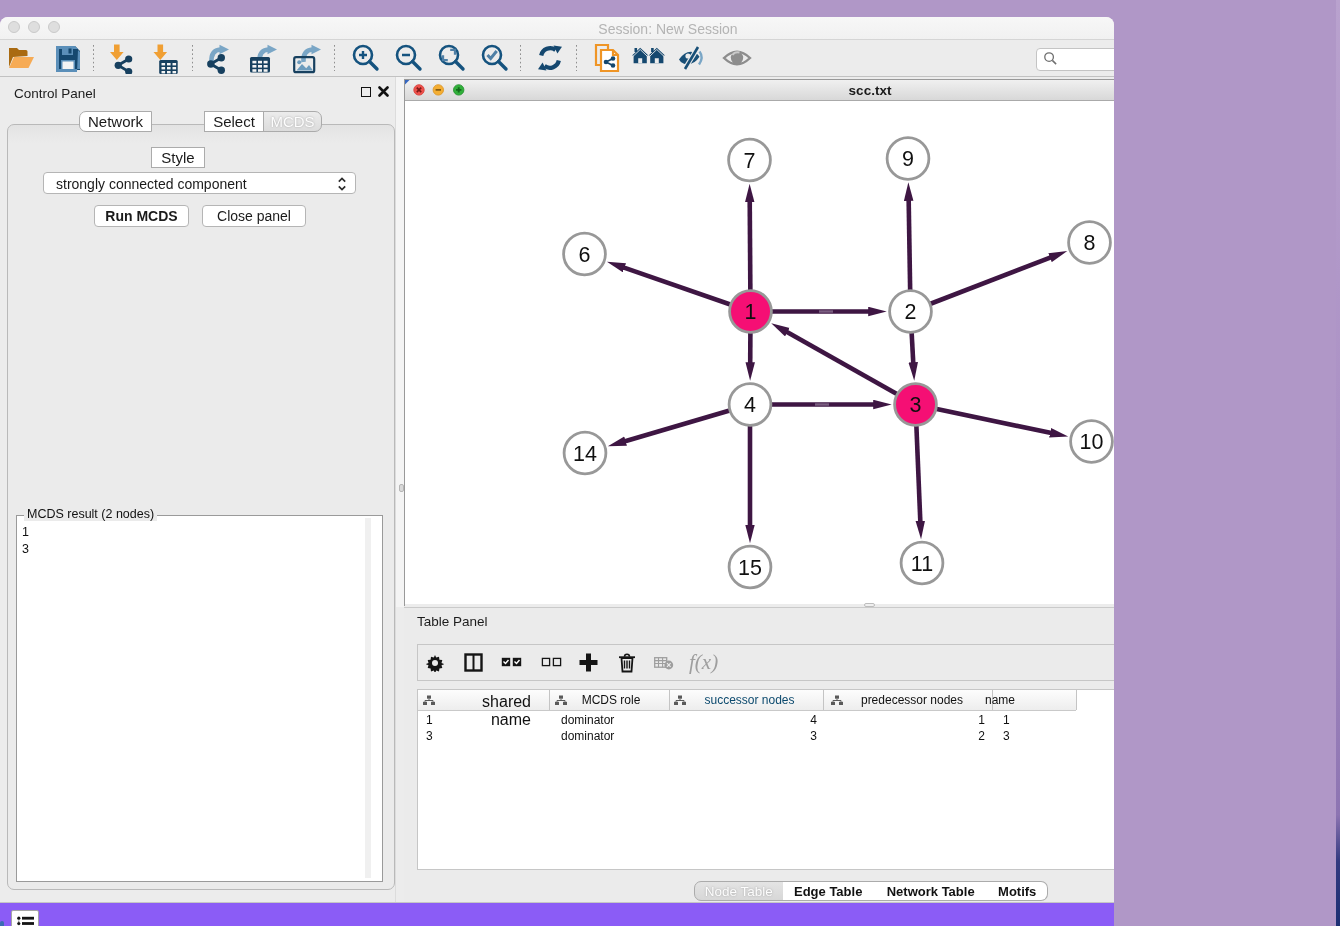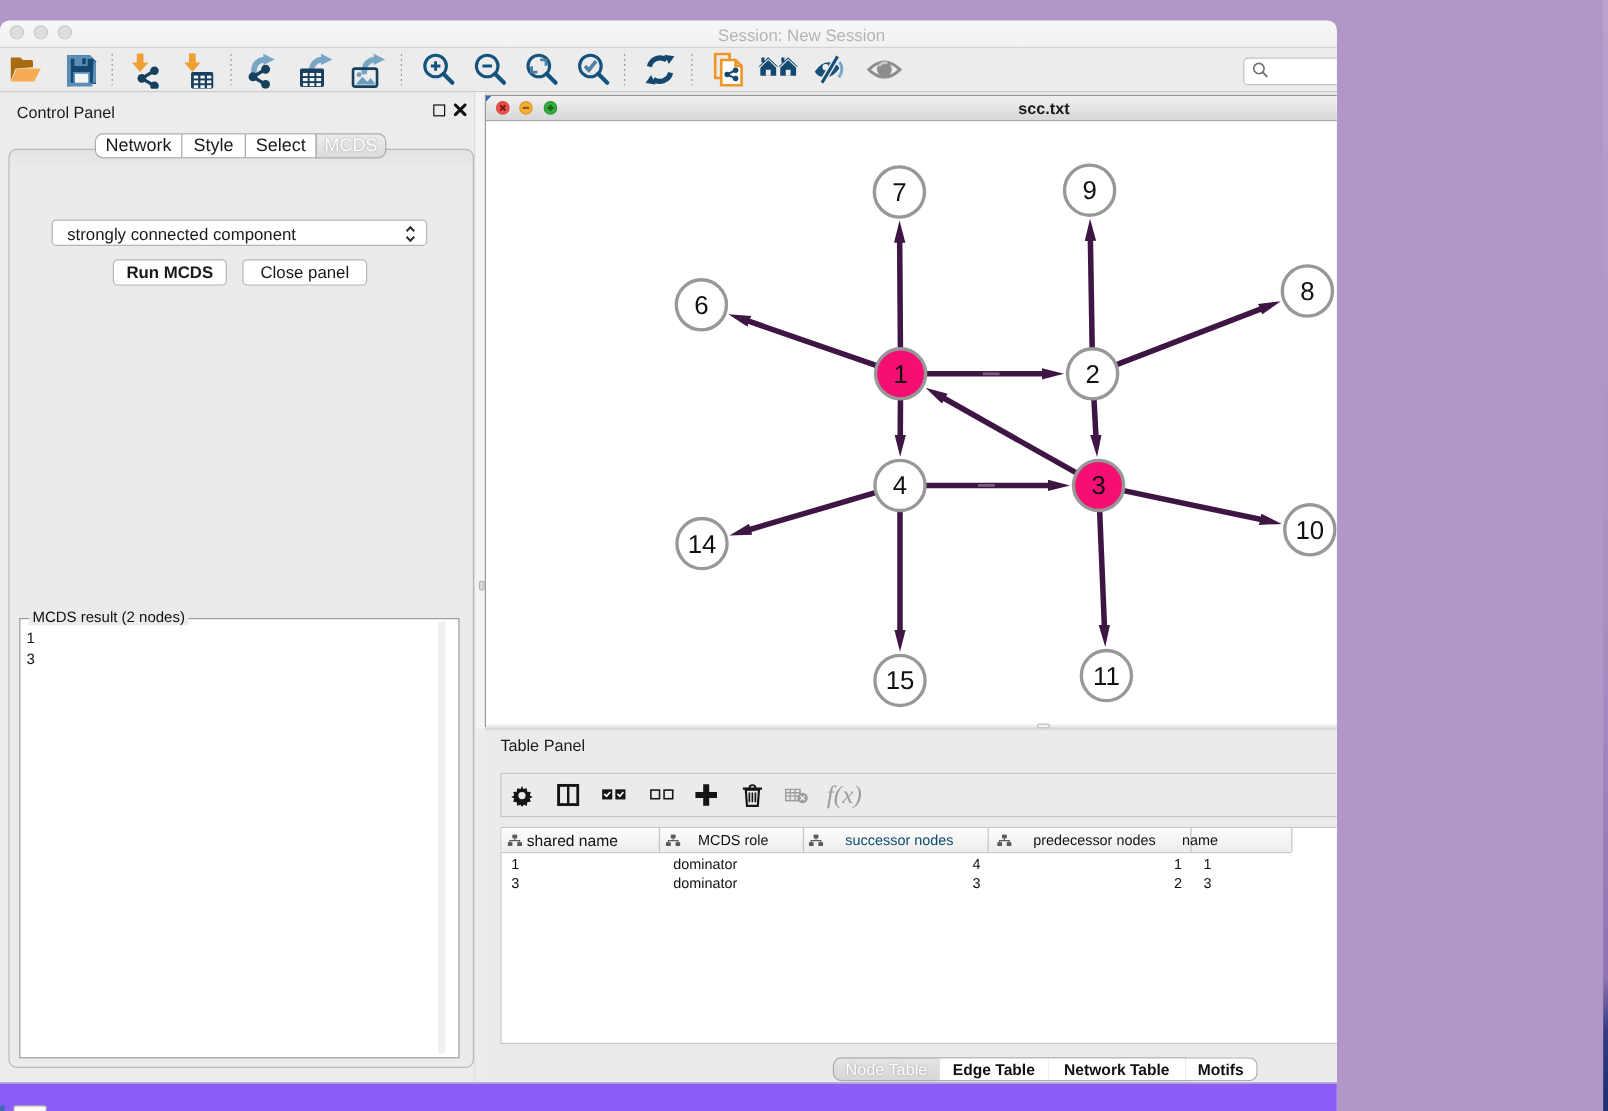--- a/index.html
+++ b/index.html
@@ -38,21 +38,21 @@
   #netwin{position:absolute;left:404px;top:2px;width:932px;height:527px;
     border:1px solid #999;box-sizing:border-box;background:#fff;}
   #nettitle{position:absolute;left:0;top:0;width:930px;height:20px;
     background:linear-gradient(#f0f0f0,#d8d8d8);border-bottom:1px solid #aaa;}
   
   #tpanel{position:absolute;left:404px;top:530px;width:932px;height:295px;
     background:#ebebeb;border-top:1px solid #cacaca;}
   
   #statusbar{position:absolute;left:0;top:885px;width:1336px;height:38px;
     background:#8b5cf6;border-top:1px solid #c6c6c6;box-sizing:border-box;}
-  .btnw{background:#fff;border:1px solid #b5b5b5;border-radius:4px;box-sizing:border-box;margin-top:11px;}
+  .btnw{background:#fff;border:1px solid #b5b5b5;border-radius:4px;box-sizing:border-box;}
 </style>
 </head>
 <body>
 <div id="rightstrip" class="abs" style="left:1336px;top:0;width:4px;height:926px;
   background:linear-gradient(#b9a2ce,#a78cc2 60%,#8d74b2 88%,#333a80 93%,#1b2f72);"></div>
 <div id="win">
   <div id="titlebar">
     <div class="tl" style="left:8px;"></div>
     <div class="tl" style="left:28px;"></div>
     <div class="tl" style="left:48px;"></div>
@@ -220,21 +220,21 @@
   <div id="main">
     <div id="vsplit" class="abs" style="left:396px;top:0;width:8px;height:530px;background:#f4f4f4;"></div>
     <div id="cpanel">
       <div class="abs" style="left:14px;top:9px;font-size:13.5px;color:#1c1c1c;">Control Panel</div>
       <div class="abs" style="left:361px;top:10px;width:10px;height:10px;border:1.8px solid #111;box-sizing:border-box;"></div>
       <svg class="abs" style="left:378px;top:9px;" width="11" height="11" viewBox="0 0 11 11">
         <path d="M1.5 1.5 L9.5 9.5 M9.5 1.5 L1.5 9.5" stroke="#111" stroke-width="2.6" stroke-linecap="round"></path>
       </svg>
       <div id="cp-box"></div>
       <div class="tab" style="left:79px;width:73px;border-radius:7px 0 0 7px;">Network</div>
-      <div class="tab" style="left:151px;width:54px;">Style</div>
+      <div class="tab" style="left:151px;width:54px;margin-top:36px;">Style</div>
       <div class="tab" style="left:204px;width:60px;">Select</div>
       <div class="tab" style="left:263px;width:59px;border-left:none;border-radius:0 7px 7px 0;border-left:1px solid #ababab;
         background:linear-gradient(#ececec,#dcdcdc);color:#fdfdfd;
         text-shadow:0 0 2px rgba(120,120,120,0.6);">MCDS</div>
       <div class="abs btnw" style="left:43px;top:95px;width:313px;height:22px;">
         <div class="abs" style="left:12px;top:3px;font-size:14px;color:#1a1a1a;">strongly connected component</div>
         <svg class="abs" style="right:7px;top:3px;" width="12" height="16" viewBox="0 0 12 16">
           <path d="M2.8 5.7 L6 2.4 L9.2 5.7 M2.8 10.3 L6 13.6 L9.2 10.3" fill="none" stroke="#2e2e2e" stroke-width="1.7"></path>
         </svg>
       </div>
@@ -395,21 +395,21 @@
             </g>
           </svg>
         <svg class="abs" style="left:413px;top:5px;" width="12" height="11" viewBox="0 0 12 11">
             <g fill="#5a5a5a">
               <rect x="4" y="0.5" width="4" height="3.2"></rect>
               <rect x="0" y="6.8" width="4" height="3.2"></rect>
               <rect x="8" y="6.8" width="4" height="3.2"></rect>
               <path d="M6 3.7 v2 M2 6.8 v-1.3 h8 v1.3" stroke="#5a5a5a" fill="none"></path>
             </g>
           </svg>
-        <div class="abs" style="left:21px;top:3px;width:92px;text-align:left;font-size:13px;color:#111;">shared name</div>
+        <div class="abs" style="left:21px;top:3px;width:92px;text-align:right;font-size:16px;color:#111;">shared name</div>
         <div class="abs" style="left:158px;top:3px;width:70px;text-align:center;font-size:12px;color:#111;">MCDS role</div>
         <div class="abs" style="left:274px;top:3px;width:115px;text-align:center;font-size:12px;color:#0c4a6e;">successor nodes</div>
         <div class="abs" style="left:430px;top:3px;width:128px;text-align:center;font-size:12px;color:#111;">predecessor nodes</div>
         <div class="abs" style="left:567px;top:3px;width:82px;font-size:12px;color:#111;">name</div>
         <div class="abs" style="left:8px;top:23px;font-size:12px;color:#111;">1</div>
         <div class="abs" style="left:143px;top:23px;font-size:12px;color:#111;">dominator</div>
         <div class="abs" style="left:340px;top:23px;width:59px;text-align:right;font-size:12px;color:#111;">4</div>
         <div class="abs" style="left:510px;top:23px;width:57px;text-align:right;font-size:12px;color:#111;">1</div>
         <div class="abs" style="left:585px;top:23px;font-size:12px;color:#111;">1</div>
         <div class="abs" style="left:8px;top:39px;font-size:12px;color:#111;">3</div>

